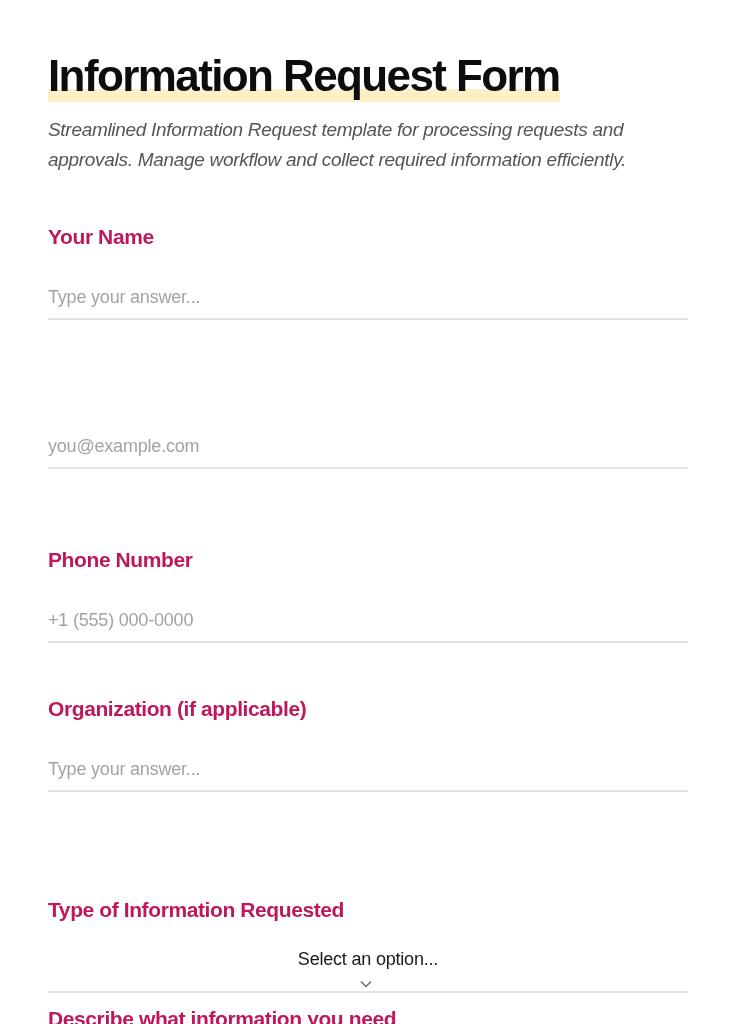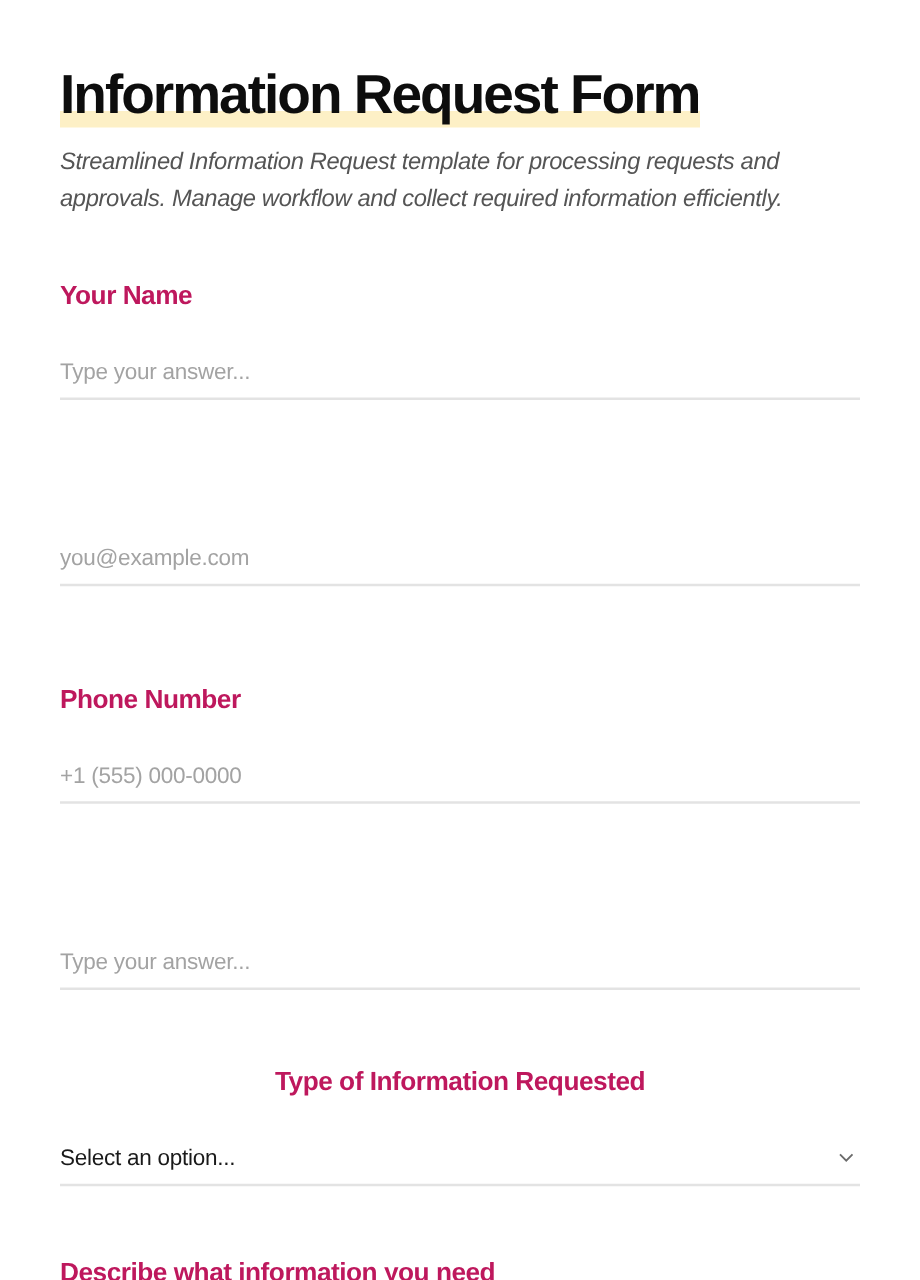--- a/index.html
+++ b/index.html
@@ -24,21 +24,21 @@
       position: absolute; left: 0; width: 640px; height: 44px;
       border: none; border-bottom: 2px solid #e3e3e3; background: transparent;
       font-family: "Liberation Sans", sans-serif; font-size: 18px; color: #111; outline: none;
       padding: 0; letter-spacing: -0.2px;
     }
     .input::placeholder { color: #a3a3a3; }
     .select {
       position: absolute; left: 0; width: 640px; height: 44px;
       border-bottom: 2px solid #e3e3e3;
       display: flex; align-items: center; justify-content: space-between;
-      font-size: 18px; color: #1a1a1a; letter-spacing: -0.2px; cursor: pointer;
+      font-size: 18px; color: #1a1a1a; letter-spacing: -0.2px; cursor: pointer; flex-direction: column;
     }
     .chev { width: 14px; height: 14px; margin-right: 4px; }
   </style>
 </head>
 <body>
 
 <div class="page">
   <div class="title-wrap">
     <h1 class="title">Information Request Form</h1>
   </div>
@@ -52,24 +52,25 @@
   <div class="field" style="top:381px;">
     <input class="input" style="top: 44px;" type="email" placeholder="you@example.com">
   </div>
 
   <div class="field" style="top:539px;margin-top:8px;">
     <label class="label">Phone Number</label>
     <input class="input" style="top: 52px;" type="tel" placeholder="+1 (555) 000-0000">
   </div>
 
   <div class="field" style="top:696px;">
+    <label class="label">Organization (if applicable)</label>
     <input class="input" style="top: 52px;" type="text" placeholder="Type your answer...">
   </div>
 
-  <div class="field" style="top:853px;text-align:center;">
+  <div class="field" style="top:897px;">
     <label class="label">Type of Information Requested</label>
     <div class="select" style="top:52px;">
       <span>Select an option...</span>
       <svg class="chev" viewBox="0 0 14 14">
         <polyline points="2,4.5 7,9.5 12,4.5" fill="none" stroke="#6b6b6b" stroke-width="1.5"></polyline>
       </svg>
     </div>
   </div>
 
   <div class="field" style="top:1006px;">

